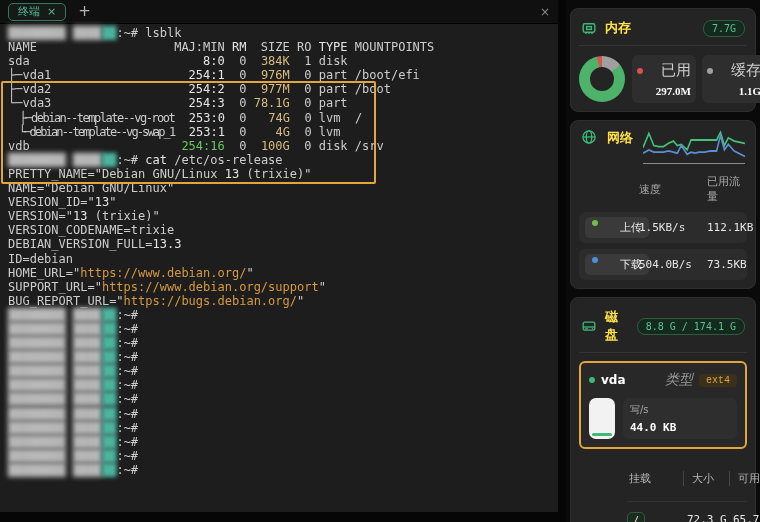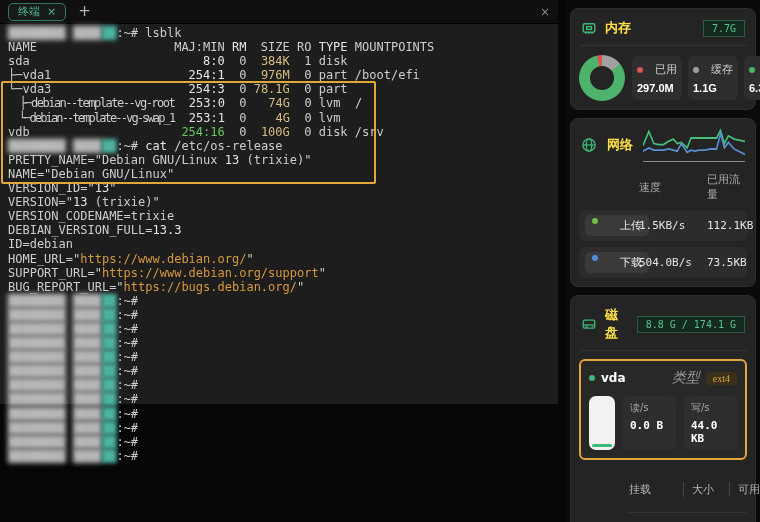--- a/index.html
+++ b/index.html
@@ -1,20 +1,20 @@
 <!DOCTYPE html>
 <html><head>
 <meta charset="utf-8">
 <style>
   html,body{margin:0;padding:0}
   body{width:760px;height:522px;background:#060606;overflow:hidden;position:relative;
        font-family:"DejaVu Sans","Liberation Sans",sans-serif;}
 
   
-  .terminal{position:absolute;left:0;top:0;width:558px;height:404px;background:#1d1d1d;}
+  .terminal{position:absolute;left:0;top:0;width:558px;height:512px;background:#1d1d1d;}
   .tabbar{height:23px;background:#101010;display:flex;align-items:center;padding:0 8px;gap:12px;border-bottom:1px solid #000;}
   .tab{display:flex;align-items:center;gap:7px;border:1px solid #2f7a5c;color:#55b89a;border-radius:5px;
        padding:1px 9px;font-size:11px;line-height:14px;cursor:default;background:#161b18;}
   .tabx{color:#55b89a;font-size:11px;}
   .newtab{color:#b5b5b5;font-size:15px;line-height:15px;}
   .panelx{margin-left:auto;color:#8b8b8b;font-size:12px;}
   .term-body{padding:2px 2px 0 8px;font-family:"DejaVu Sans Mono","Liberation Mono",monospace;
              font-size:12px;line-height:14.1px;}
   .tline{height:14.1px;white-space:pre;}
   .p{color:#cdcdcd}
@@ -30,49 +30,49 @@
           border-radius:2px;pointer-events:none;}
 
   
   .rpanel{position:absolute;left:566px;top:0;width:194px;height:522px;background:#0a0a0a;box-sizing:border-box;}
   .card{margin:8px 4px 0 4px;background:#242424;border:1px solid #2e2e2e;border-radius:8px;padding:8px;box-sizing:border-box;}
   .card-head{display:flex;align-items:center;gap:8px;padding:2px 2px 8px 2px;border-bottom:1px solid #343434;}
   .card-title{color:#fde047;font-weight:bold;font-size:13px;}
   .icn{width:16px;height:16px;flex:0 0 16px;}
   .icn svg{display:block}
   .badge-green{margin-left:auto;font-size:10px;color:#58c48e;background:#152a1e;border:1px solid #2e5c41;
-               border-radius:0;padding:2px 8px;font-family:"DejaVu Sans Mono",monospace;white-space:nowrap;}
+               border-radius:8px;padding:2px 8px;font-family:"DejaVu Sans Mono",monospace;white-space:nowrap;}
 
   
   .mem-body{display:flex;gap:7px;align-items:center;padding-top:9px;}
   .donut{width:46px;height:46px;border-radius:50%;position:relative;flex:0 0 46px;}
   .donut::after{content:"";position:absolute;inset:11px;border-radius:50%;background:#242424;}
   .stat{flex:1;background:#2e2e2e;border-radius:6px;padding:6px 5px;}
-  .stat-l{display:flex;align-items:center;gap:12px;font-size:11px;color:#cfcfcf;white-space:nowrap;}
+  .stat-l{display:flex;align-items:center;gap:18px;font-size:15px;color:#cfcfcf;white-space:nowrap;}
   .dot{width:6px;height:6px;border-radius:50%;flex:0 0 6px;}
-  .stat-v{font-size:11px;color:#fff;font-weight:bold;margin-top:5px;text-align:left;
-          font-family:Liberation Sans, sans-serif;}
-
-  
-  .net-head{display:flex;align-items:center;gap:10px;padding:0 2px;}
+  .stat-v{font-size:11px;color:#fff;font-weight:bold;margin-top:5px;text-align:right;
+          font-family:Liberation Serif, serif;}
+
+  
+  .net-head{display:flex;gap:10px;padding:0 2px;}
   .spark{flex:1;height:34px;border-bottom:1px solid #8a8a8a;}
   .net-grid{display:grid;grid-template-columns:54px 68px auto;align-items:center;}
   .net-hrow{margin-top:8px;color:#a8a8a8;font-size:11px;padding:2px 6px;}
   .net-row{background:#2c2c2c;border-radius:6px;margin-top:6px;padding:5px 6px;}
   .chip{display:flex;align-items:flex-start;gap:22px;background:#3a3a3a;border-radius:5px;padding:3px 7px;width:max-content;}
   .chip span{font-size:11px;color:#ececec;}
   .nval{font-size:11px;color:#e6e6e6;font-family:"DejaVu Sans Mono",monospace;}
 
   
   .dev-card{border:2px solid #e3a63b;border-radius:6px;padding:8px;margin-top:8px;background:#282828;}
   .dev-top{display:flex;align-items:center;gap:6px;}
   .dev-name{color:#fff;font-weight:bold;font-size:12px;}
   .type-lbl{margin-left:auto;color:#9a9a9a;font-size:14px;font-style:italic;}
   .fs-badge{color:#d9a53c;background:#3a301c;border-radius:4px;padding:1px 7px;font-size:10px;
-            font-family:Liberation Serif, serif;text-align:center;}
+            font-family:Liberation Mono, monospace;text-align:center;}
   .dev-body{display:flex;gap:8px;margin-top:9px;align-items:stretch;}
   .disk-visual{width:26px;border-radius:7px;background:#f2f2f2;position:relative;flex:0 0 26px;}
   .disk-visual::after{content:"";position:absolute;left:3px;right:3px;bottom:3px;height:3px;
                       background:#3cb878;border-radius:2px;}
   .io-box{flex:1;background:#2e2e2e;border-radius:6px;padding:5px 7px;}
   .io-l{color:#a8a8a8;font-size:10px;}
   .io-v{color:#fff;font-weight:bold;font-size:11px;margin-top:4px;font-family:"DejaVu Sans Mono",monospace;}
 
   .mt{margin-top:10px;}
   .mt-grid{display:grid;grid-template-columns:56px 46px 46px auto;align-items:center;margin-left:48px;}
@@ -97,20 +97,21 @@
       <span class="tabx">×</span>
     </div>
     <div class="newtab">+</div>
     <div class="panelx">×</div>
   </div>
   <div class="term-body" id="term">
       <div class="tline"><span class="bgry">████████ ████</span><span class="btl">██</span><span class="p">:~# lsblk</span></div>
       <div class="tline"><span class="p">NAME                   MAJ:MIN </span><span class="tl">RM</span><span class="p">  SIZE RO </span><span class="tl">TYPE</span><span class="p"> MOUNTPOINTS</span></div>
       <div class="tline"><span class="p">sda                    </span><span class="tl">    8:0</span><span class="p">  0</span><span class="yl">  384K</span><span class="p">  1 disk</span></div>
       <div class="tline"><span class="p">├─vda1                 </span><span class="tl">  254:1</span><span class="p">  0</span><span class="yl">  976M</span><span class="p">  0 part /boot/efi</span></div>
+      <div class="tline"><span class="p">├─vda2                 </span><span class="tl">  254:2</span><span class="p">  0</span><span class="yl">  977M</span><span class="p">  0 part /boot</span></div>
       <div class="tline"><span class="p">└─vda3                 </span><span class="tl">  254:3</span><span class="p">  0</span><span class="yl"> 78.1G</span><span class="p">  0 part</span></div>
       <div class="tline"><span class="sq1">  ├─debian--template--vg-root</span><span class="tl">  253:0</span><span class="p">  0</span><span class="yl">   74G</span><span class="p">  0 lvm  /</span></div>
       <div class="tline"><span class="sq2">  └─debian--template--vg-swap_1</span><span class="tl">  253:1</span><span class="p">  0</span><span class="yl">    4G</span><span class="p">  0 lvm</span></div>
       <div class="tline"><span class="p">vdb                    </span><span class="gr"> 254:16</span><span class="p">  0</span><span class="yl">  100G</span><span class="p">  0 disk /srv</span></div>
       <div class="tline"><span class="bgry">████████ ████</span><span class="btl">██</span><span class="p">:~# </span><span class="tl">cat</span><span class="p"> /etc/os-release</span></div>
       <div class="tline"><span class="p">PRETTY_NAME="Debian GNU/Linux </span><span class="tl">13</span><span class="p"> (trixie)"</span></div>
       <div class="tline"><span class="p">NAME="Debian GNU/Linux"</span></div>
       <div class="tline"><span class="p">VERSION_ID="</span><span class="tl">13</span><span class="p">"</span></div>
       <div class="tline"><span class="p">VERSION="</span><span class="tl">13</span><span class="p"> (trixie)"</span></div>
       <div class="tline"><span class="p">VERSION_CODENAME=trixie</span></div>
@@ -236,24 +237,20 @@
     <div class="dev-card">
       <div class="dev-top">
         <span class="dot" id="dev-dot" style="background: rgb(60, 184, 120);"></span>
         <span class="dev-name">vda</span>
         <span class="type-lbl">类型</span>
         <span class="fs-badge">ext4</span>
       </div>
       <div class="dev-body">
         <div class="disk-visual"></div>
         <div class="io-box">
-          <div class="io-l">读/s</div>
-          <div class="io-v">0.0 B</div>
-        </div>
-        <div class="io-box">
           <div class="io-l">写/s</div>
           <div class="io-v">44.0 KB</div>
         </div>
       </div>
     </div>
 
     <div class="mt">
       <div class="mt-grid mt-head">
         <div>挂载</div>
         <div>大小</div>

